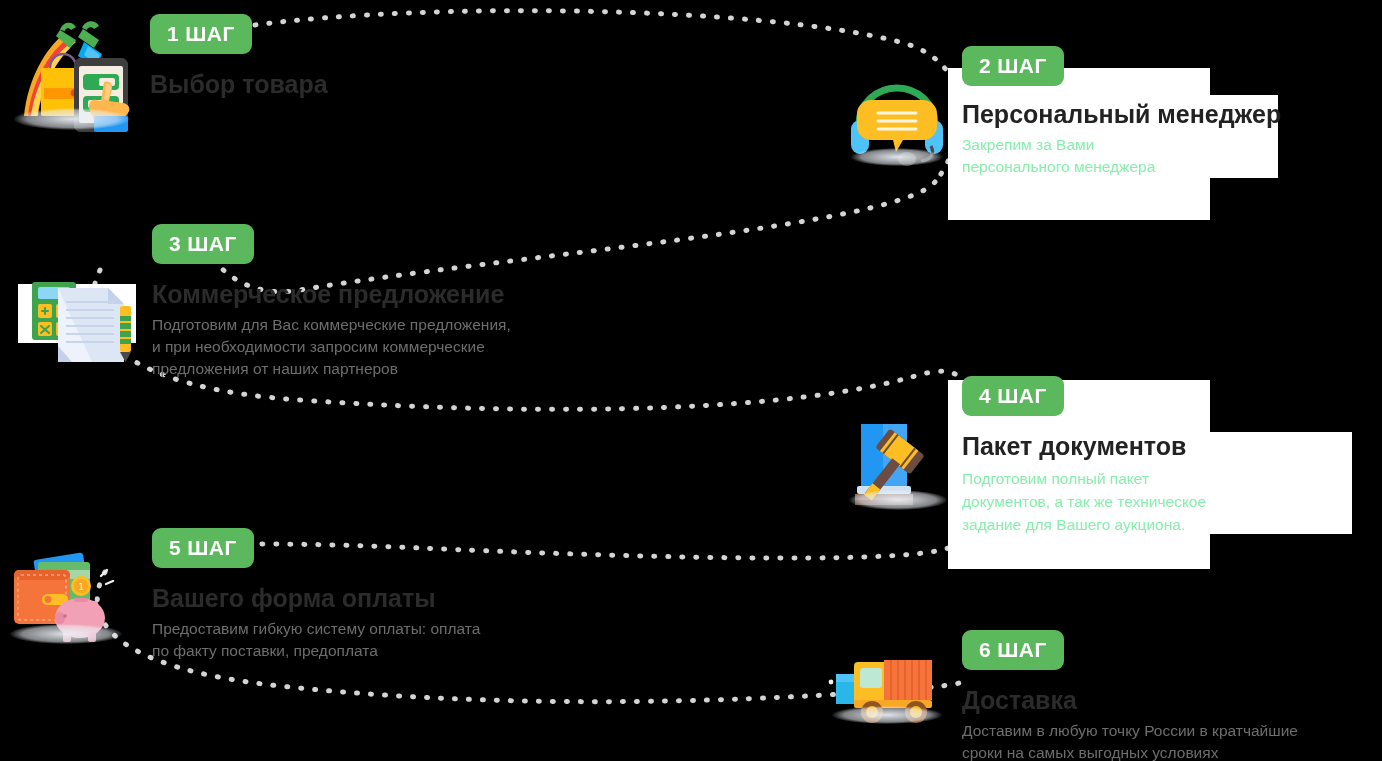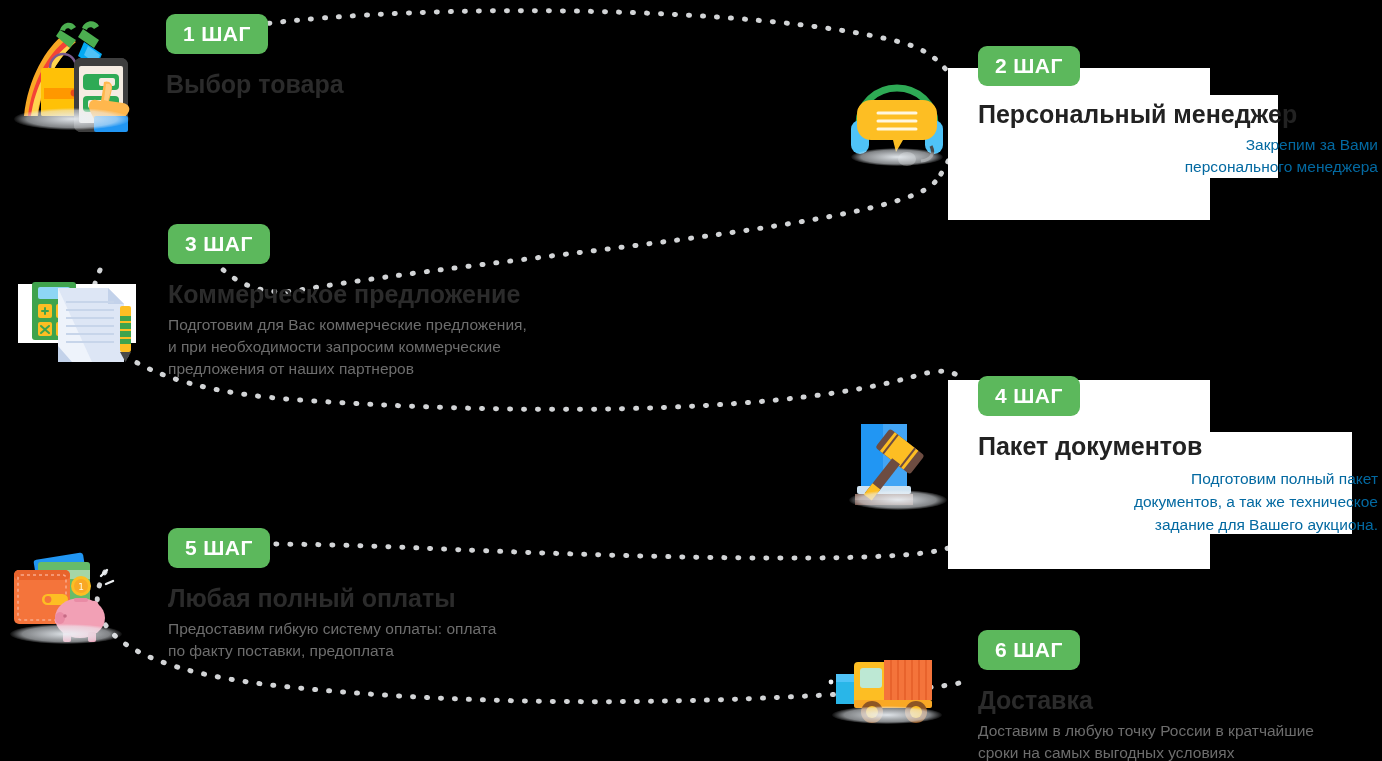--- a/index.html
+++ b/index.html
@@ -12,21 +12,21 @@
   }
   .stage{position:absolute;left:0;top:0;width:1382px;height:761px;}
 
   
   .connectors{position:absolute;left:0;top:0;width:1382px;height:761px;z-index:1;}
 
   
   .card{position:absolute;background:#ffffff;z-index:2;}
 
   
-  .step{position:absolute;z-index:5;margin-left:16px;}
+  .step{position:absolute;z-index:5;}
   .badge{
     display:inline-block;
     background:#5cb85c;
     color:#ffffff;
     font-size:21px;
     font-weight:bold;
     letter-spacing:.4px;
     padding:9px 17px 10px 17px;
     border-radius:9px;
     line-height:1;
@@ -41,21 +41,21 @@
     white-space:nowrap;
   }
   .title.on-light{color:#222222;}
   .desc{
     font-size:15.5px;
     color:#6d6d6d;
     line-height:1.42;
     margin-top:5px;
     white-space:pre-line;
   }
-  .desc.on-light{color:#0369a1;text-align:right;}
+  .desc.on-light{color:#86efac;}
 
   
   .illus{position:absolute;z-index:6;}
   .shadow{
     position:absolute;border-radius:50%;
     background:radial-gradient(ellipse at center,rgba(235,240,245,.95) 0%,rgba(235,240,245,.55) 55%,rgba(235,240,245,0) 72%);
   }
   .icon-bg{position:absolute;background:#ffffff;z-index:2;}
 </style>
 </head>
@@ -240,21 +240,21 @@
       <circle cx="73" cy="38" r="7" fill="#f9a825"></circle>
       <text x="73" y="42" font-size="9" font-family="DejaVu Sans" text-anchor="middle" fill="#fff8e1">1</text>
       <g stroke="#eceff1" stroke-width="2.4" stroke-linecap="round">
         <line x1="93" y1="28" x2="99" y2="22"></line>
           <line x1="98" y1="36" x2="105" y2="33"></line>
       </g>
     </svg>
   </div>
   <div class="step" style="left:152px;top:528px;width:560px;">
     <div class="badge">5 ШАГ</div>
-    <div class="title">Любая полный оплаты</div>
+    <div class="title">Вашего форма оплаты</div>
     <div class="desc">Предоставим гибкую систему оплаты: оплата
 по факту поставки, предоплата</div>
   </div>
 
   <div class="illus" style="left:828px;top:648px;width:118px;height:82px;">
     <div class="shadow" style="left:4px;top:58px;width:110px;height:18px;"></div>
     <svg viewBox="0 0 118 82" width="118" height="82">
       <rect x="8" y="26" width="22" height="30" fill="#29b6e8"></rect>
       <rect x="8" y="26" width="22" height="8" fill="#4fc3f7"></rect>
       <rect x="26" y="14" width="36" height="42" rx="4" fill="#fdbe23"></rect>

